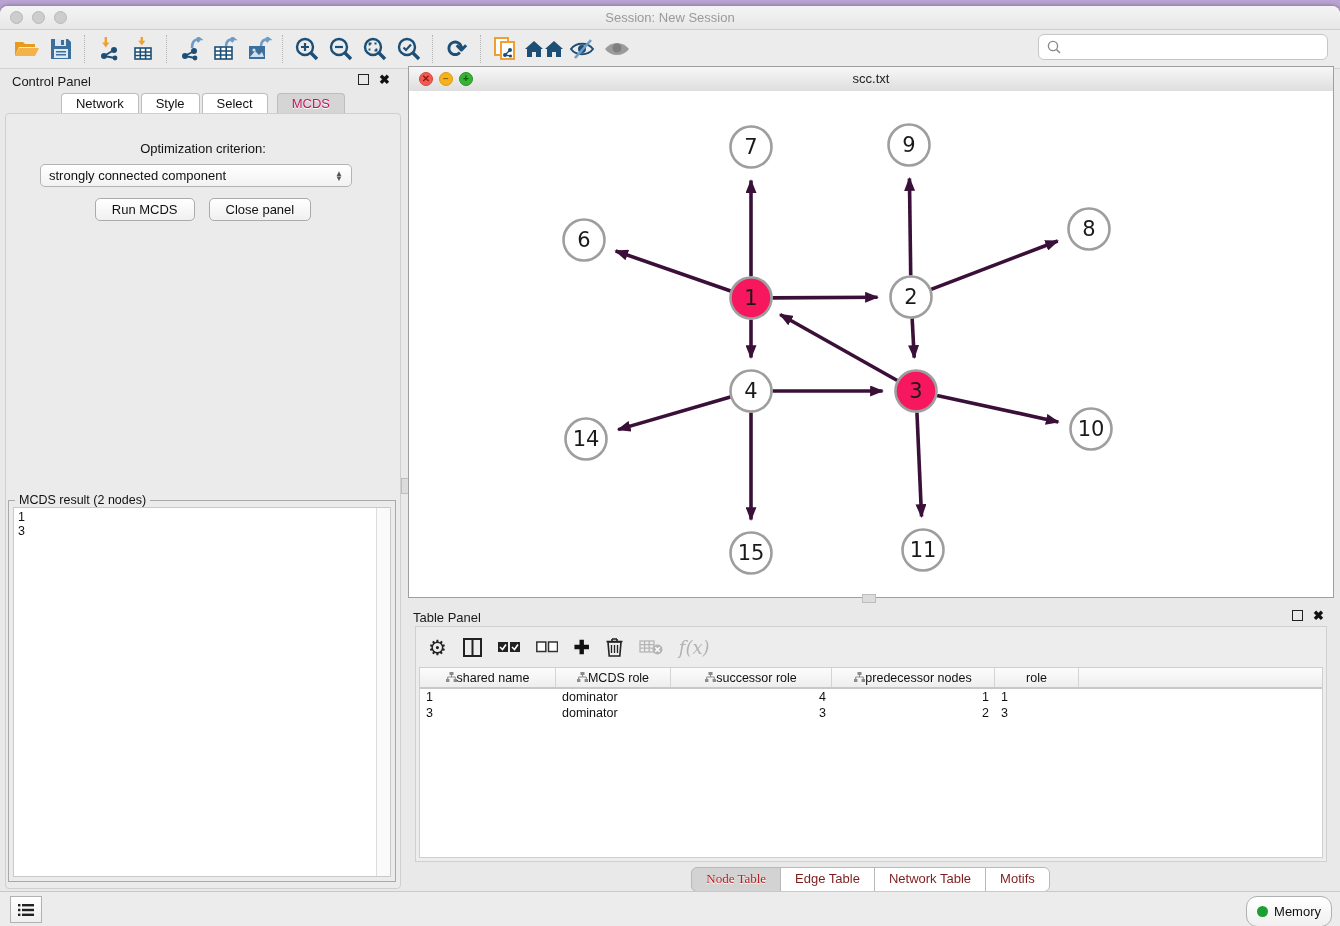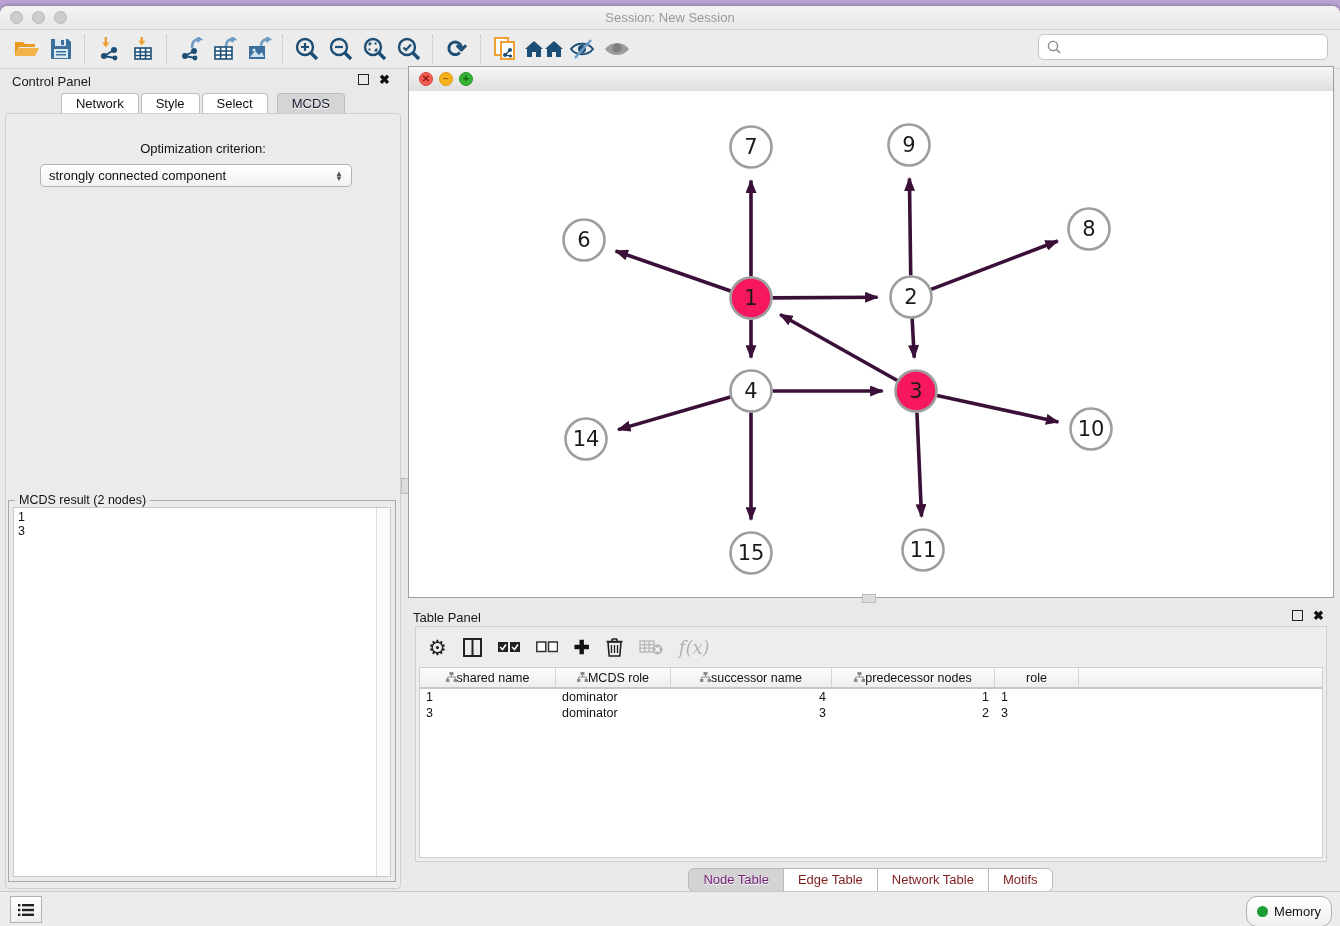--- a/index.html
+++ b/index.html
@@ -18,21 +18,21 @@
   .searchbox{position:absolute;right:12px;top:4px;width:290px;height:26px;background:#fff;border:1px solid #c6c6c6;border-radius:6px;display:flex;align-items:center;padding-left:8px;box-sizing:border-box;}
   .searchbox input{border:none;outline:none;font-size:13px;flex:1;background:transparent;margin-left:6px;font-family:"Liberation Sans",sans-serif;}
   
   .control-panel{position:absolute;left:0;top:60px;width:406px;height:826px;}
   .panel-header{position:absolute;top:8px;left:12px;font-size:13px;color:#1a1a1a;}
   .panel-btns{position:absolute;top:7px;right:16px;display:flex;gap:10px;align-items:center;}
   .float-sq{width:9px;height:9px;border:1.5px solid #222;display:inline-block;}
   .close-x{font-size:13px;font-weight:bold;color:#111;line-height:1;}
   .tabrow{position:absolute;top:27px;left:0;right:0;height:21px;display:flex;justify-content:center;}
   .tab{border:1px solid #bdbdbd;border-bottom:none;background:#fff;padding:2px 14px 3px;font-size:13px;color:#111;border-radius:4px 4px 0 0;margin:0 1px;cursor:default;}
-  .tab.active{background:#d5d5d5;color:#0f172a;text-shadow:0 1px 0 #fff;margin-left:8px;}
+  .tab.active{background:#d5d5d5;color:#be185d;text-shadow:0 1px 0 #fff;margin-left:8px;}
   .cp-body{position:absolute;top:47px;left:5px;right:5px;bottom:3px;background:#ebebeb;border:1px solid #cfcfcf;border-radius:4px;}
   .opt-label{position:absolute;top:75px;left:0;right:0;text-align:center;font-size:13px;color:#111;}
   .dropdown{position:absolute;top:98px;left:40px;width:312px;height:23px;background:linear-gradient(#fff,#f2f2f2);border:1px solid #b3b3b3;border-radius:5px;display:flex;align-items:center;padding:0 8px;box-sizing:border-box;font-size:13px;color:#111;}
   .dd-stepper{margin-left:auto;display:flex;flex-direction:column;line-height:5px;font-size:8px;color:#555;align-items:center;}
   .btnrow{position:absolute;top:132px;left:0;right:0;display:flex;justify-content:center;gap:14px;}
   .aquabtn{background:linear-gradient(#ffffff,#f0f0f0);border:1px solid #ababab;border-radius:5px;font-size:13px;color:#111;padding:3px 16px;font-family:"Liberation Sans",sans-serif;}
   .groupbox{position:absolute;left:8px;right:10px;top:434px;bottom:10px;border:1px solid #a9a9a9;}
   .groupbox-legend{position:absolute;top:-8px;left:6px;background:#ebebeb;padding:0 4px;font-size:12.5px;color:#111;}
   .result-area{position:absolute;left:4px;right:4px;top:6px;bottom:4px;background:#fff;border:1px solid #c9c9c9;font-size:12.5px;color:#111;padding:2px 4px;box-sizing:border-box;overflow:hidden;}
   .result-scroll{position:absolute;right:0;top:0;bottom:0;width:13px;background:#fafafa;border-left:1px solid #ddd;}
@@ -54,21 +54,21 @@
   .fx-glyph{font-family:"DejaVu Serif",serif;font-style:italic;font-size:18px;color:#b3b3b3;}
   .tp-table{position:absolute;top:40px;left:3px;right:3px;bottom:3px;background:#fff;border:1px solid #cfcfcf;}
   .thead{display:flex;border-bottom:2px solid #c8c8c8;background:linear-gradient(#fcfcfc,#eeeeee);}
   .th{display:flex;align-items:center;justify-content:center;font-size:12.5px;color:#111;height:19px;border-right:1px solid #d4d4d4;box-sizing:border-box;}
   .trow{display:flex;height:16px;align-items:center;font-size:12.5px;color:#111;}
   .td{box-sizing:border-box;padding:0 6px;overflow:hidden;white-space:nowrap;}
   .bottom-tabs{position:absolute;bottom:2px;left:0;right:0;display:flex;justify-content:center;}
   .seg{border:1px solid #b9b9b9;background:#fff;font-size:13px;color:#7f1d1d;padding:3px 14px 4px;margin-left:-1px;cursor:default;}
   .seg:first-child{border-radius:6px 0 0 6px;}
   .seg:last-child{border-radius:0 6px 6px 0;}
-  .seg.active{background:#d3d3d3;color:#701a75;text-shadow:0 1px 0 #fff;}
+  .seg.active{background:#d3d3d3;color:#b91c1c;text-shadow:0 1px 0 #fff;font-family:Liberation Serif, serif;}
   
   .statusbar{position:absolute;left:0;bottom:0;right:0;height:34px;background:#ececec;border-top:1px solid #c9c9c9;}
   .list-btn{position:absolute;left:10px;top:4px;width:30px;height:25px;background:linear-gradient(#fff,#efefef);border:1px solid #b1b1b1;display:flex;align-items:center;justify-content:center;}
   .memory-btn{position:absolute;right:8px;top:4px;height:25px;background:linear-gradient(#fff,#f0f0f0);border:1px solid #b1b1b1;border-radius:11px;display:flex;align-items:center;gap:6px;padding:2px 10px;font-size:13px;color:#111;}
   .mem-dot{width:11px;height:11px;border-radius:50%;background:#1d9e34;}
   .grip-ic{flex:0 0 auto;}
 </style>
 </head>
 <body>
 
@@ -242,37 +242,42 @@
         </div>
       <div class="cp-body"></div>
       <div class="opt-label">Optimization criterion:</div>
       <div class="dropdown">
         <span>strongly connected component</span>
         <span class="dd-stepper">
             <span>▲</span>
             <span>▼</span>
           </span>
       </div>
+      <div class="btnrow">
+        <button class="aquabtn">Run MCDS</button>
+        <button class="aquabtn">Close panel</button>
+      </div>
       <div class="groupbox">
         <span class="groupbox-legend">MCDS result (2 nodes)</span>
         <div class="result-area" id="result-area">
           <div class="result-scroll"></div>
         <div>1</div>
             <div>3</div>
           </div>
       </div>
     </div>
 
     <div class="vsplit-grip"></div>
 
     <div class="net-window">
       <div class="net-titlebar">
         <span class="net-tl" style="left:10px;background:#f15b52;border:1px solid #d4453d;color:#8f1710;">✕</span>
         <span class="net-tl" style="left:30px;background:#f6b21c;border:1px solid #dd9a12;color:#93650a;">−</span>
         <span class="net-tl" style="left:50px;background:#36b234;border:1px solid #2a9328;color:#0e5c0d;">+</span>
+        <div class="net-title">scc.txt</div>
       </div>
       <div class="net-canvas">
         <svg id="graph-svg" width="924" height="506" viewBox="0 0 924 506">
             <defs>
               <marker id="arrow" viewBox="0 0 10 8" refX="9" refY="4" markerWidth="14" markerHeight="11" orient="auto" markerUnits="userSpaceOnUse">
                 <path d="M0,0 L10,4 L0,8 z" fill="#3a1038"></path>
               </marker>
             </defs>
             <line x1="342" y1="185.5" x2="342" y2="89.5" stroke="#3a1038" stroke-width="3.6" marker-end="url(#arrow)"></line>
             <line x1="321.6900396718974" y1="199.94624132317395" x2="206.6457521391366" y2="159.99074026389175" stroke="#3a1038" stroke-width="3.6" marker-end="url(#arrow)"></line>
@@ -422,21 +427,21 @@
               </div>
               <div class="th" style="width: 161px;">
                 <svg class="grip-ic" width="11" height="11" viewBox="0 0 11 11">
                   <g fill="#8a8a8a">
                     <rect x="3.5" y="0" width="4" height="3"></rect>
                     <rect x="0" y="7" width="3.4" height="3"></rect>
                     <rect x="7.6" y="7" width="3.4" height="3"></rect>
                     <path d="M5.5 3 v2 M5.5 5 H1.7 M5.5 5 H9.3 M1.7 5 v2 M9.3 5 v2" stroke="#8a8a8a" stroke-width="1" fill="none"></path>
                   </g>
                 </svg>
-                <span>successor name</span>
+                <span>successor role</span>
               </div>
               <div class="th" style="width: 163px;">
                 <svg class="grip-ic" width="11" height="11" viewBox="0 0 11 11">
                   <g fill="#8a8a8a">
                     <rect x="3.5" y="0" width="4" height="3"></rect>
                     <rect x="0" y="7" width="3.4" height="3"></rect>
                     <rect x="7.6" y="7" width="3.4" height="3"></rect>
                     <path d="M5.5 3 v2 M5.5 5 H1.7 M5.5 5 H9.3 M1.7 5 v2 M9.3 5 v2" stroke="#8a8a8a" stroke-width="1" fill="none"></path>
                   </g>
                 </svg>

